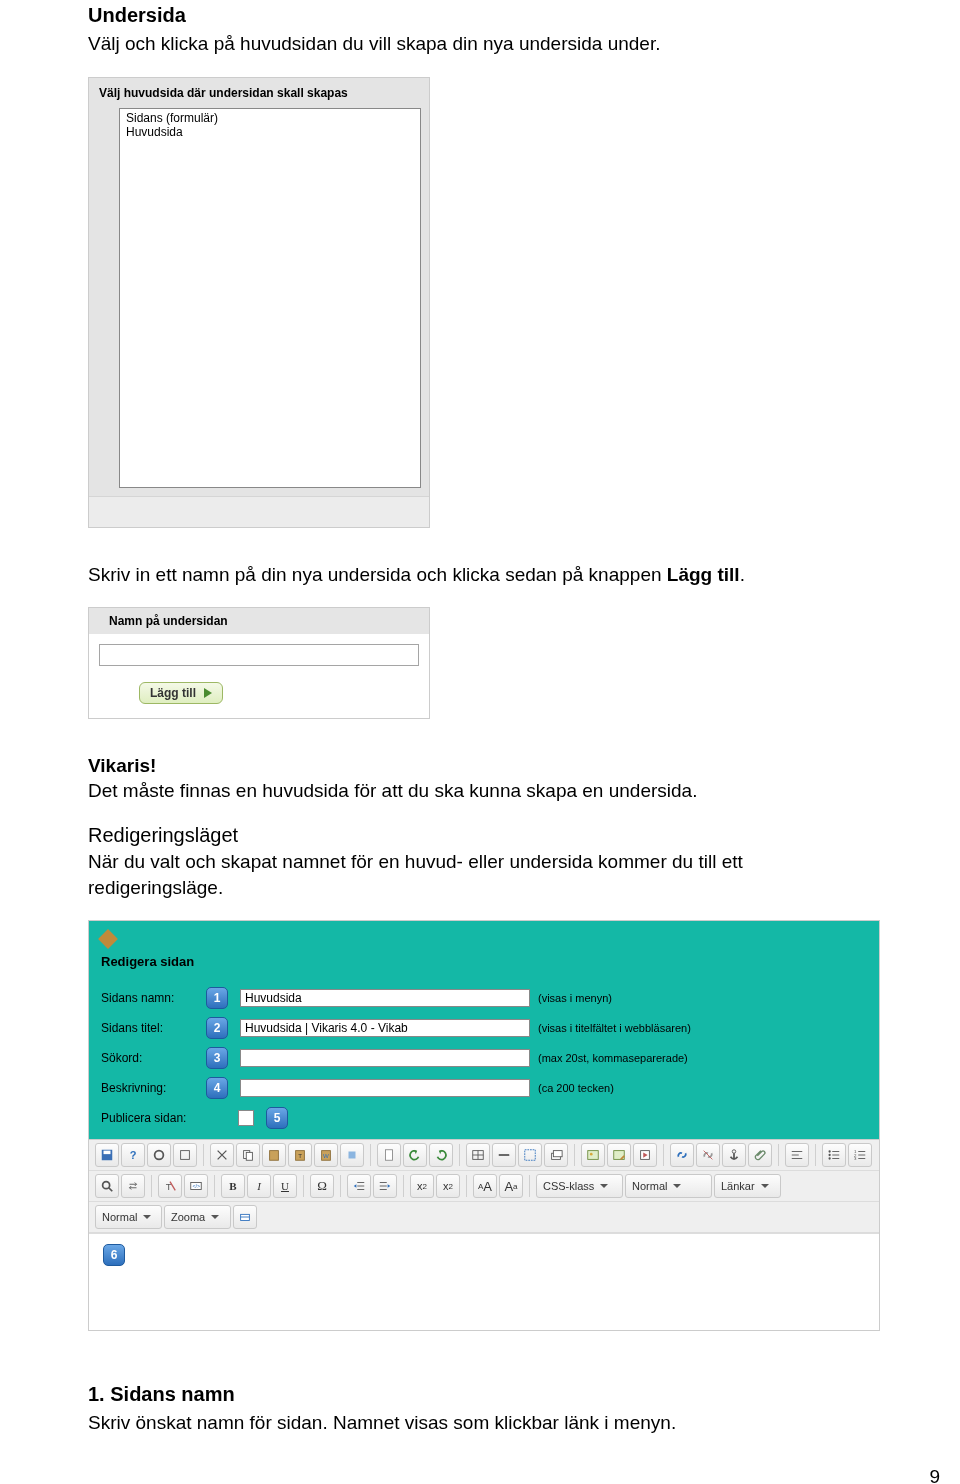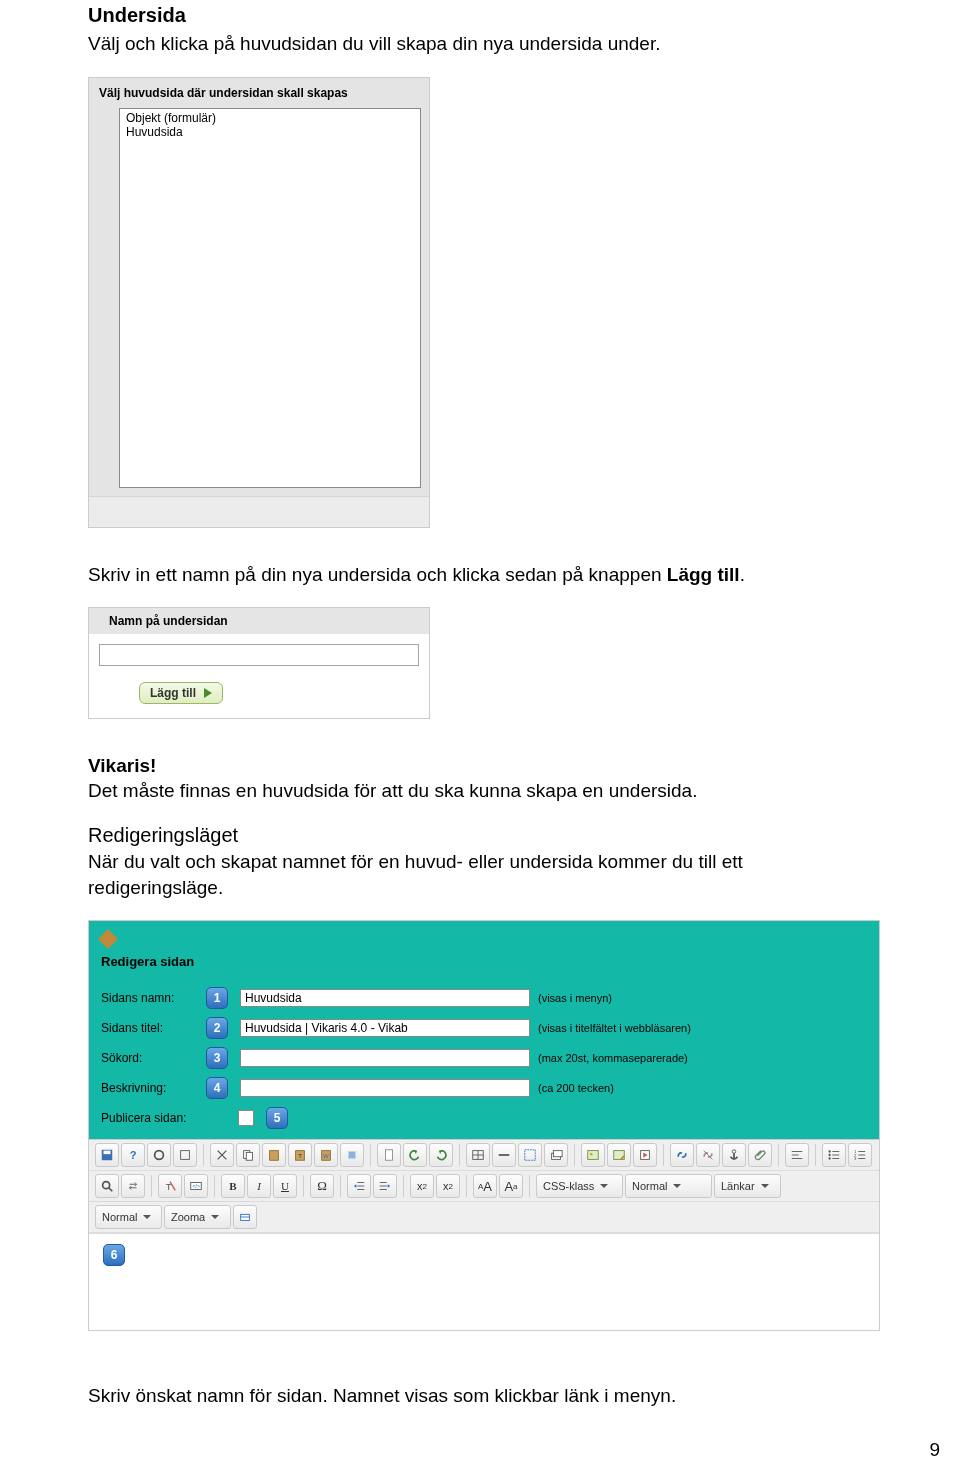--- a/index.html
+++ b/index.html
@@ -245,21 +245,21 @@
 
 <div class="page">
 
   <div class="h2">Undersida</div>
   <div class="para">Välj och klicka på huvudsidan du vill skapa din nya undersida under.</div>
 
   <div class="scr1">
     <div class="scr1-title">Välj huvudsida där undersidan skall skapas</div>
     <div class="scr1-listwrap">
       <div class="scr1-listbox">
-        <div>Objekt (formulär)</div>
+        <div>Sidans (formulär)</div>
         <div>Huvudsida</div>
       </div>
     </div>
     <div class="scr1-footer"></div>
   </div>
 
   <div class="para">
     <span>Skriv in ett namn på din nya undersida och klicka sedan på knappen </span><span class="bold">Lägg till</span><span>.</span>
   </div>
 
@@ -609,17 +609,18 @@
       </div>
     </div>
 
     <div class="editor-canvas">
       <span class="num-badge" style="position:absolute; left:14px; top:10px;">6</span>
     </div>
   </div>
 
   <div style="height:22px;"></div>
 
+  <div class="h2">1. Sidans namn</div>
   <div class="para" style="margin-bottom:0;">Skriv önskat namn för sidan. Namnet visas som klickbar länk i menyn.</div>
 
 </div>
 
 <div class="page-num">9</div>
 
 </body></html>

